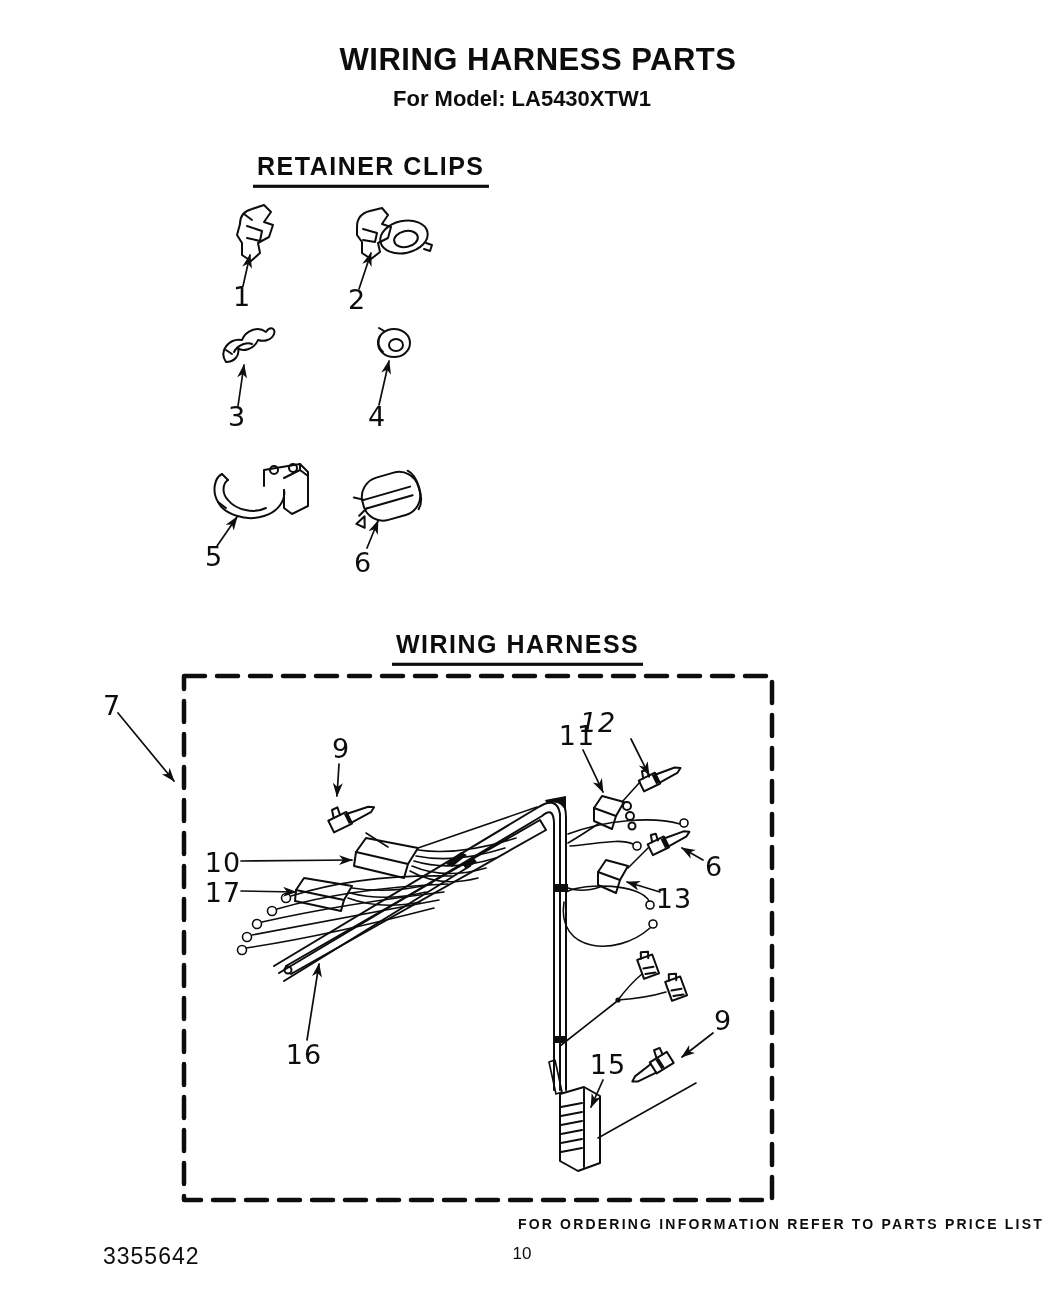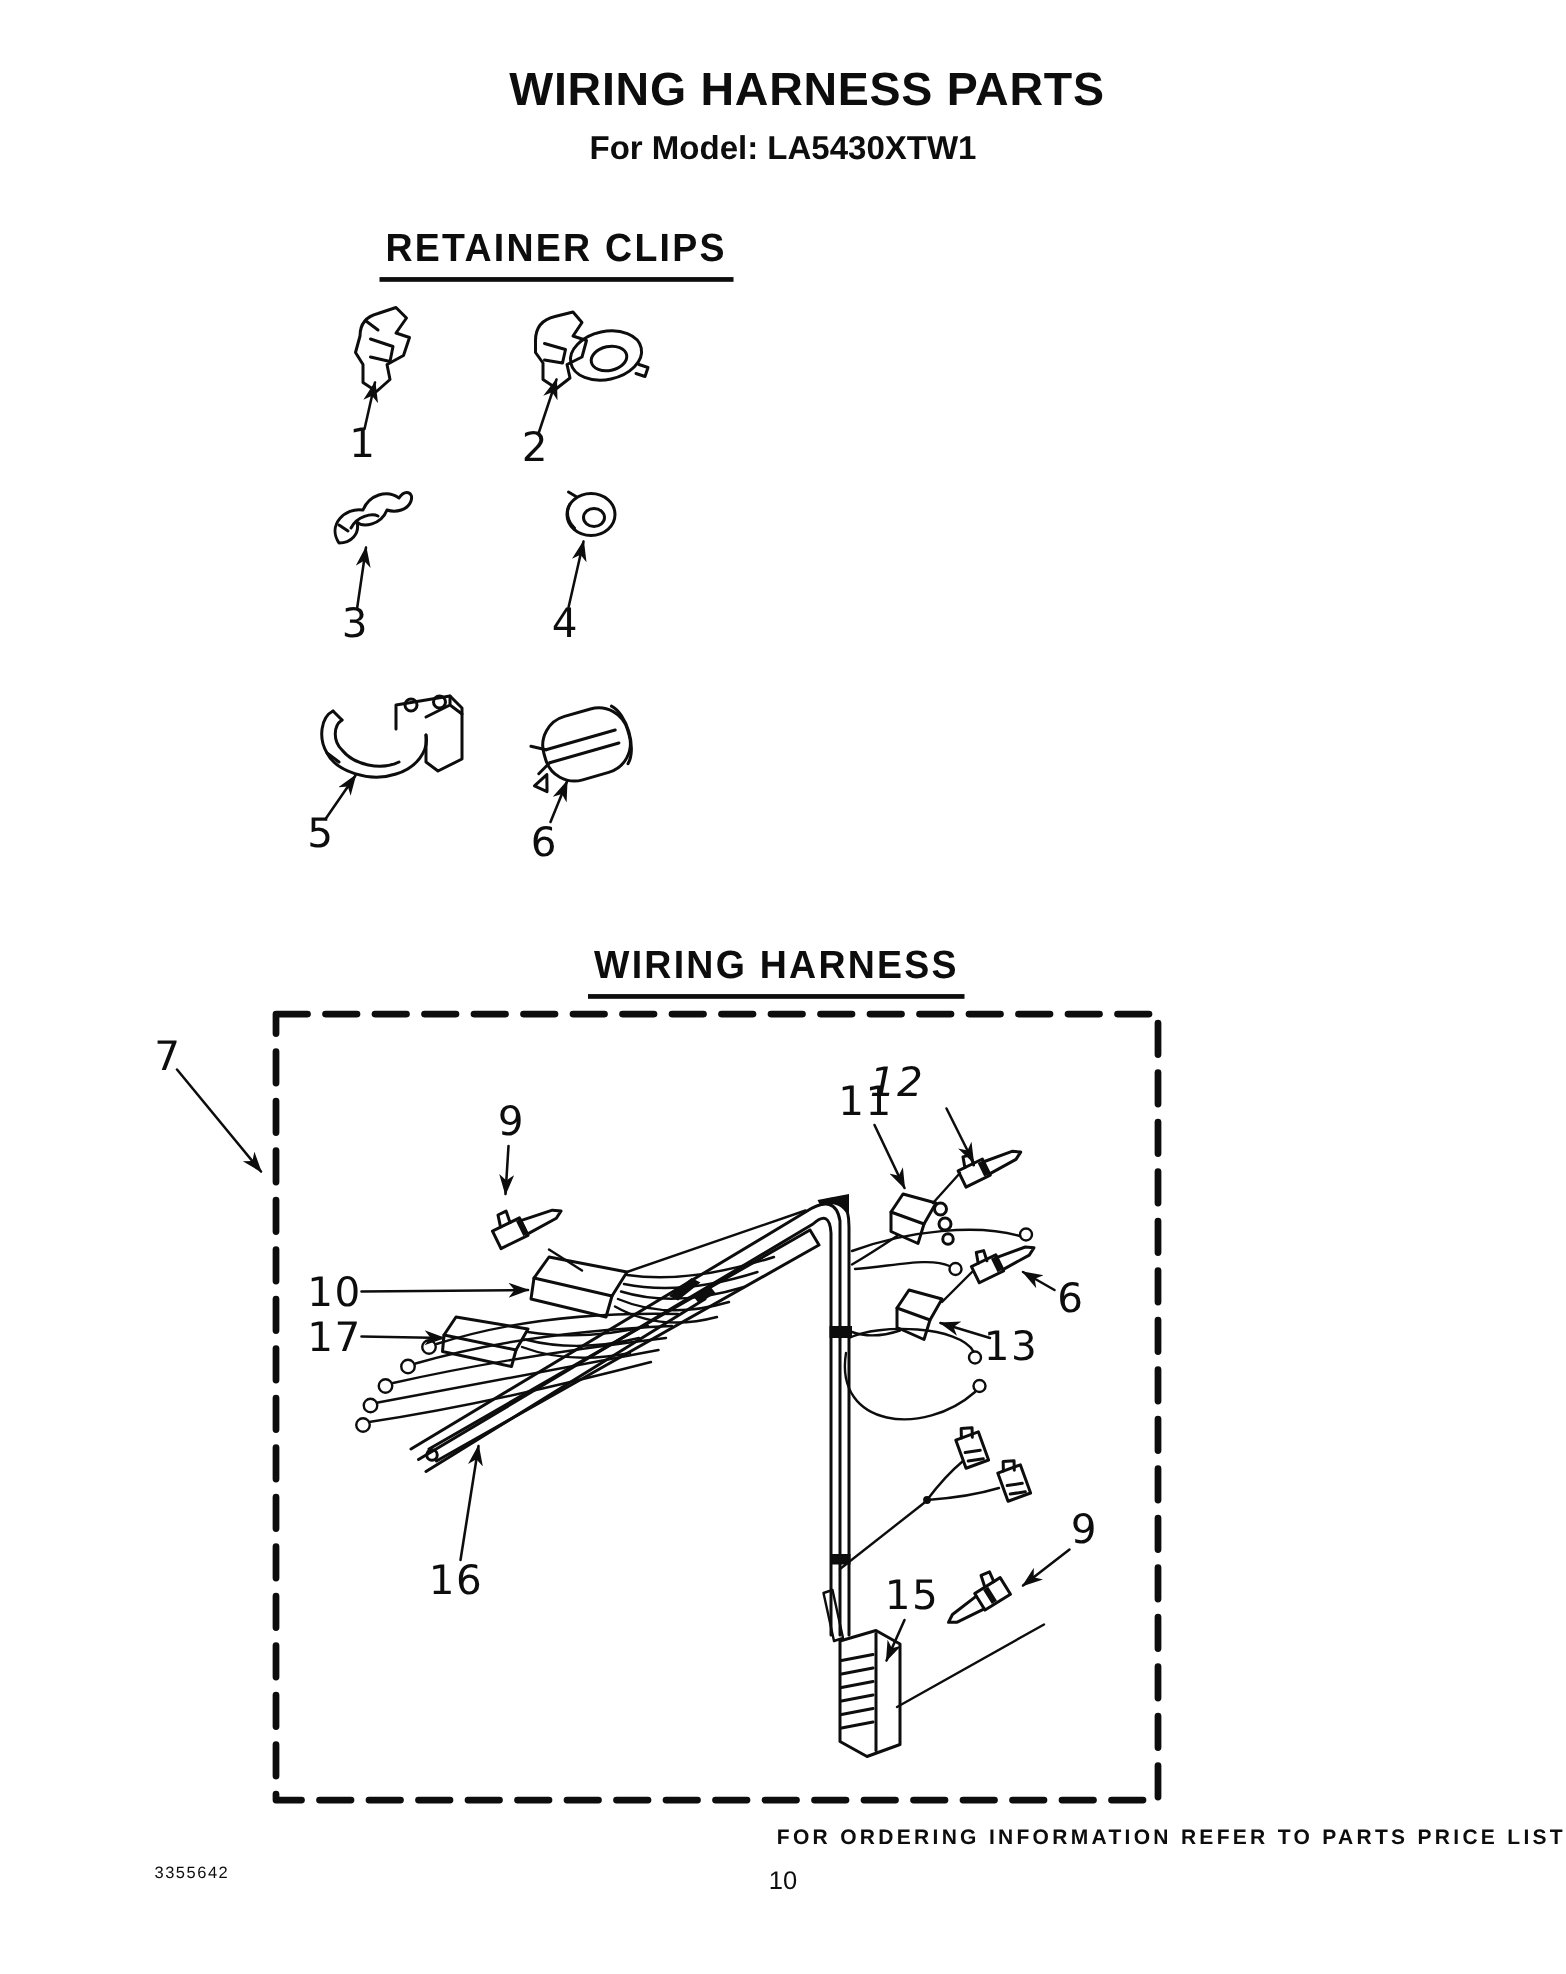--- a/index.html
+++ b/index.html
@@ -17,21 +17,21 @@
   .section-h {
     font-size:25px; font-weight:700; letter-spacing:1.5px;
     border-bottom:3px solid var(--ink); padding:0 4px 3px 4px;
     transform:scaleY(1.05);
   }
   .callout {
     font-family:"DejaVu Sans", sans-serif; font-size:27px; font-weight:400;
     transform:translate(-50%,-50%); letter-spacing:1px;
   }
   .footer-note { font-size:14px; font-weight:700; letter-spacing:2.2px; width:100%; text-align:right; top:1216px; }
-  .doc-number { font-size:11px; left:103px; top:1243px; letter-spacing:1px; }
+  .doc-number { font-size:23px; left:103px; top:1243px; letter-spacing:1px; }
   .page-number { font-size:17px; width:100%; text-align:center; top:1244px; }
 </style>
 </head>
 <body>
 
 <div id="page">
 
   <svg id="art" width="1044" height="1316" viewBox="0 0 1044 1316" fill="none" stroke="currentColor" stroke-width="2" stroke-linecap="round" stroke-linejoin="round">
     <defs>
       <marker id="ah" markerWidth="16" markerHeight="12" refX="13" refY="5" orient="auto" markerUnits="userSpaceOnUse">

